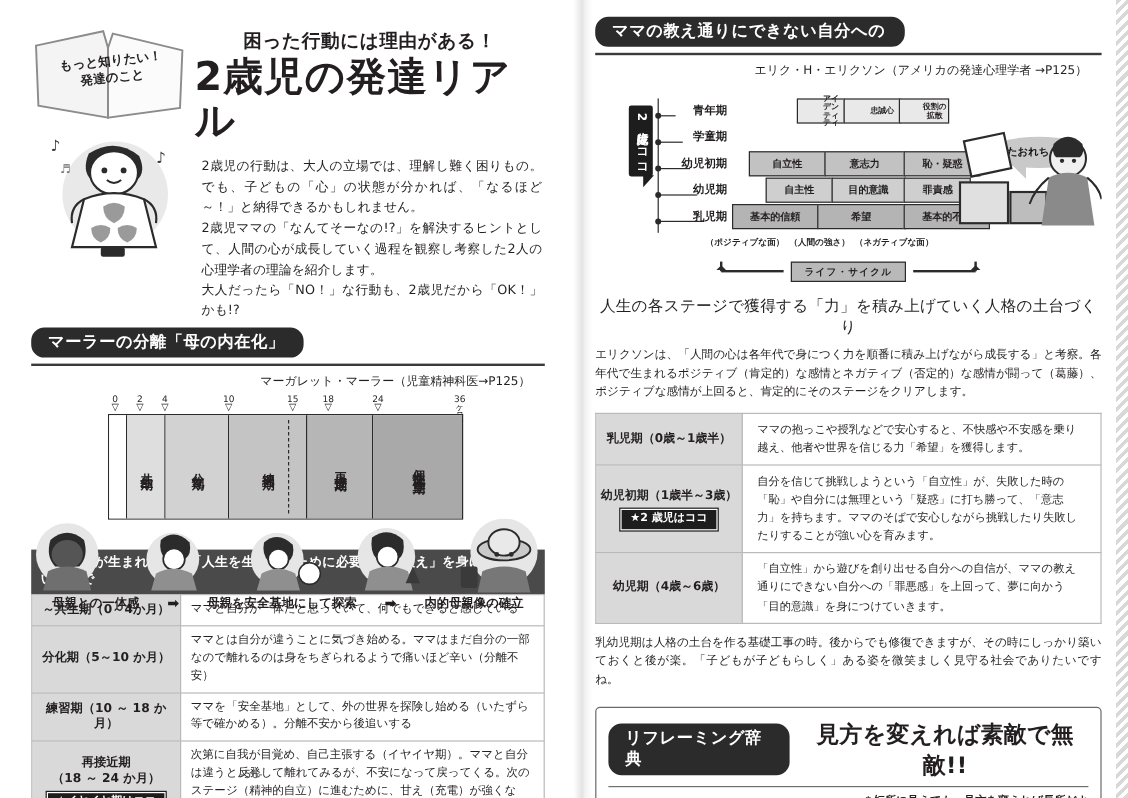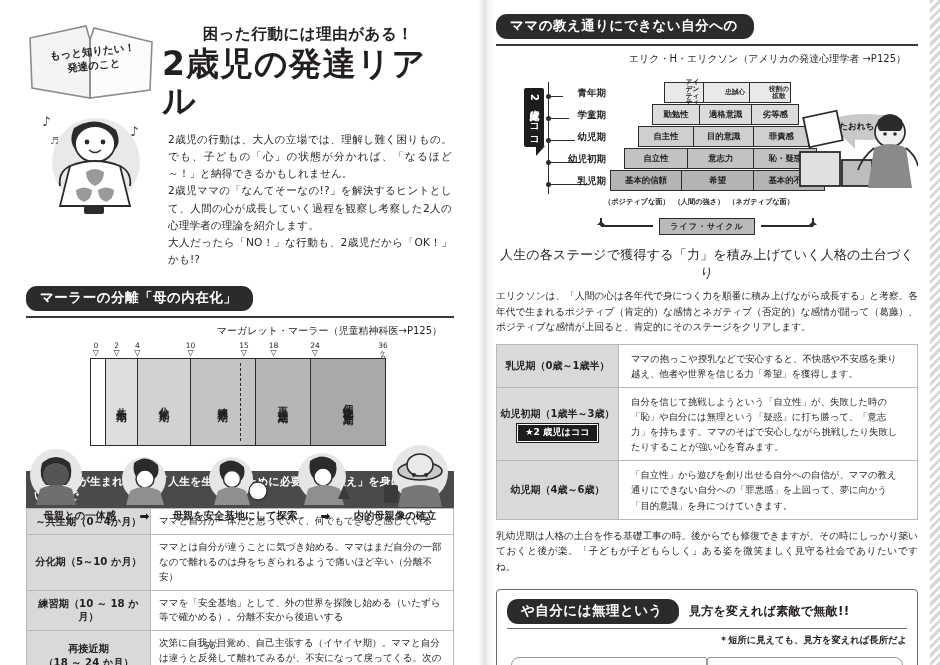--- a/index.html
+++ b/index.html
@@ -26,21 +26,21 @@
   
   .sec-head {
     display: inline-block;
     background: #2b2b2b; color: #fff;
     font-weight: bold; font-size: 13.5px; letter-spacing: .5px;
     padding: 3px 16px 4px 14px;
     border-radius: 11px;
     vertical-align: middle;
   }
   .sec-head-row { display: flex; align-items: center; gap: 10px; }
-  .sec-head-sub { font-size: 12px; font-weight: bold; letter-spacing: .3px; text-align: center; }
+  .sec-head-sub { font-size: 19px; font-weight: bold; letter-spacing: .3px; text-align: center; }
   .rule { height: 2px; background: #3a3a3a; margin-top: 5px; }
   .rule-thin { height: 1px; background: #6f6f6f; margin-top: 4px; }
 
   
   .top-left { display: flex; gap: 4px; }
   .book-badge { width: 132px; flex: none; position: relative; padding-top: 4px; }
   .title-block { flex: 1; padding-top: 10px; }
   .kicker { font-size: 15.5px; font-weight: bold; text-align: center; letter-spacing: .5px; }
   .maintitle {
     font-size: 33px; font-weight: bold; letter-spacing: 1px;
@@ -52,21 +52,21 @@
   }
 
   
   .badge-text {
     position: absolute; left: 12px; top: 30px; width: 110px;
     text-align: center; font-size: 10.5px; font-weight: bold; line-height: 1.35;
     transform: rotate(-6deg);
   }
 
   
-  .mahler { margin-top: 18px; }
+  .mahler { margin-top: 5px; }
   .byline { text-align: right; font-size: 10px; margin-top: 6px; padding-right: 12px; }
 
   .timeline-wrap { position: relative; height: 118px; margin-top: 4px; }
   .ticks { position: relative; height: 16px; margin-left: 64px; width: 296px; }
   .tick { position: absolute; top: 0; font-size: 7.5px; transform: translateX(-50%); text-align: center; }
   .tick i { display: block; font-style: normal; font-size: 8px; line-height: 7px; }
   .tick em { display: block; font-style: normal; line-height: 7px; }
 
   .bars { position: relative; margin-left: 64px; width: 296px; height: 88px;
           border: 1.6px solid #2b2b2b; display: flex; background: #fff; }
@@ -141,21 +141,21 @@
   .r3 .pyr-cell { background: #cfcfcf; }
   .r4 .pyr-cell { background: #c2c2c2; }
   .r5 .pyr-cell { background: #b4b4b4; }
   .pyr-axis {
     position: absolute; left: 52px; top: 8px; width: 60px; height: 112px;
     border-left: 1.5px solid #2b2b2b;
   }
   .pyr-axis .node { position: absolute; left: -3px; width: 5px; height: 5px; background:#2b2b2b; border-radius:50%; }
   .pyr-axis .lead-line { position: absolute; left: 0; height: 1.2px; background: #2b2b2b; }
   .pyr-legend {
-    position: absolute; left: 108px; top: 123px; width: 190px;
+    position: absolute; left: 92px; top: 123px; width: 190px;
     display: flex; font-size: 7.2px; font-weight: bold; justify-content: space-between;
   }
   .lifecycle-row {
     position: relative; margin-top: 10px; height: 20px;
     display: flex; align-items: center; justify-content: center; gap: 6px;
   }
   .lc-box {
     background: #b9b9b9; border: 1.4px solid #2b2b2b; font-size: 8px; font-weight: bold;
     padding: 2px 10px; letter-spacing: 1px;
   }
@@ -403,40 +403,35 @@
           <div class="pyr-row r1">
             <div class="pyr-era">青年期</div>
             <div class="pyr-blocks" style="margin-left: 54px;">
               <div class="pyr-cell small" style="width: 40px;">アイデンティティ</div>
               <div class="pyr-cell small" style="width: 48px;">忠誠心</div>
               <div class="pyr-cell small" style="width: 42px;">役割の拡散</div>
             </div>
           </div>
           <div class="pyr-row r2">
             <div class="pyr-era">学童期</div>
-            <div class="pyr-blocks" style="margin-left: 42px;">
-              <div class="pyr-cell" style="width: 48px;">勤勉性</div>
-              <div class="pyr-cell" style="width: 54px;">適格意識</div>
-              <div class="pyr-cell" style="width: 48px;">劣等感</div>
+          </div>
+          <div class="pyr-row r4">
+            <div class="pyr-era">幼児初期</div>
+            <div class="pyr-blocks" style="margin-left: 14px;">
+              <div class="pyr-cell" style="width: 64px;">自立性</div>
+              <div class="pyr-cell" style="width: 68px;">意志力</div>
+              <div class="pyr-cell" style="width: 64px;">恥・疑惑</div>
             </div>
           </div>
           <div class="pyr-row r3">
             <div class="pyr-era">幼児期</div>
             <div class="pyr-blocks" style="margin-left: 28px;">
               <div class="pyr-cell" style="width: 56px;">自主性</div>
               <div class="pyr-cell" style="width: 62px;">目的意識</div>
               <div class="pyr-cell" style="width: 56px;">罪責感</div>
-            </div>
-          </div>
-          <div class="pyr-row r4">
-            <div class="pyr-era">幼児初期</div>
-            <div class="pyr-blocks" style="margin-left: 14px;">
-              <div class="pyr-cell" style="width: 64px;">自立性</div>
-              <div class="pyr-cell" style="width: 68px;">意志力</div>
-              <div class="pyr-cell" style="width: 64px;">恥・疑惑</div>
             </div>
           </div>
           <div class="pyr-row r5">
             <div class="pyr-era">乳児期</div>
             <div class="pyr-blocks" style="margin-left: 0px;">
               <div class="pyr-cell" style="width: 72px;">基本的信頼</div>
               <div class="pyr-cell" style="width: 74px;">希望</div>
               <div class="pyr-cell" style="width: 72px;">基本的不信</div>
             </div>
           </div>
@@ -485,21 +480,21 @@
             <td class="elab">幼児期（4歳～6歳）</td>
             <td class="edesc">「自立性」から遊びを創り出せる自分への自信が、ママの教え通りにできない自分への「罪悪感」を上回って、夢に向かう「目的意識」を身につけていきます。</td>
           </tr>
         </tbody>
     </table>
 
     <div class="para" style="margin-top:8px">乳幼児期は人格の土台を作る基礎工事の時。後からでも修復できますが、その時にしっかり築いておくと後が楽。「子どもが子どもらしく」ある姿を微笑ましく見守る社会でありたいですね。</div>
 
     <div class="reframe">
       <div class="sec-head-row">
-        <span class="sec-head">や自分には無理という</span>
+        <span class="sec-head">リフレーミング辞典</span>
         <span class="sec-head-sub">見方を変えれば素敵で無敵!!</span>
       </div>
       <div class="rule-thin"></div>
       <div class="note-small">＊短所に見えても、見方を変えれば長所だよ</div>
 
       <div class="book">
         <div class="book-page left">
           <div class="wordlist" id="left-pairs">
               <div class="wordrow"></div>
             </div>

